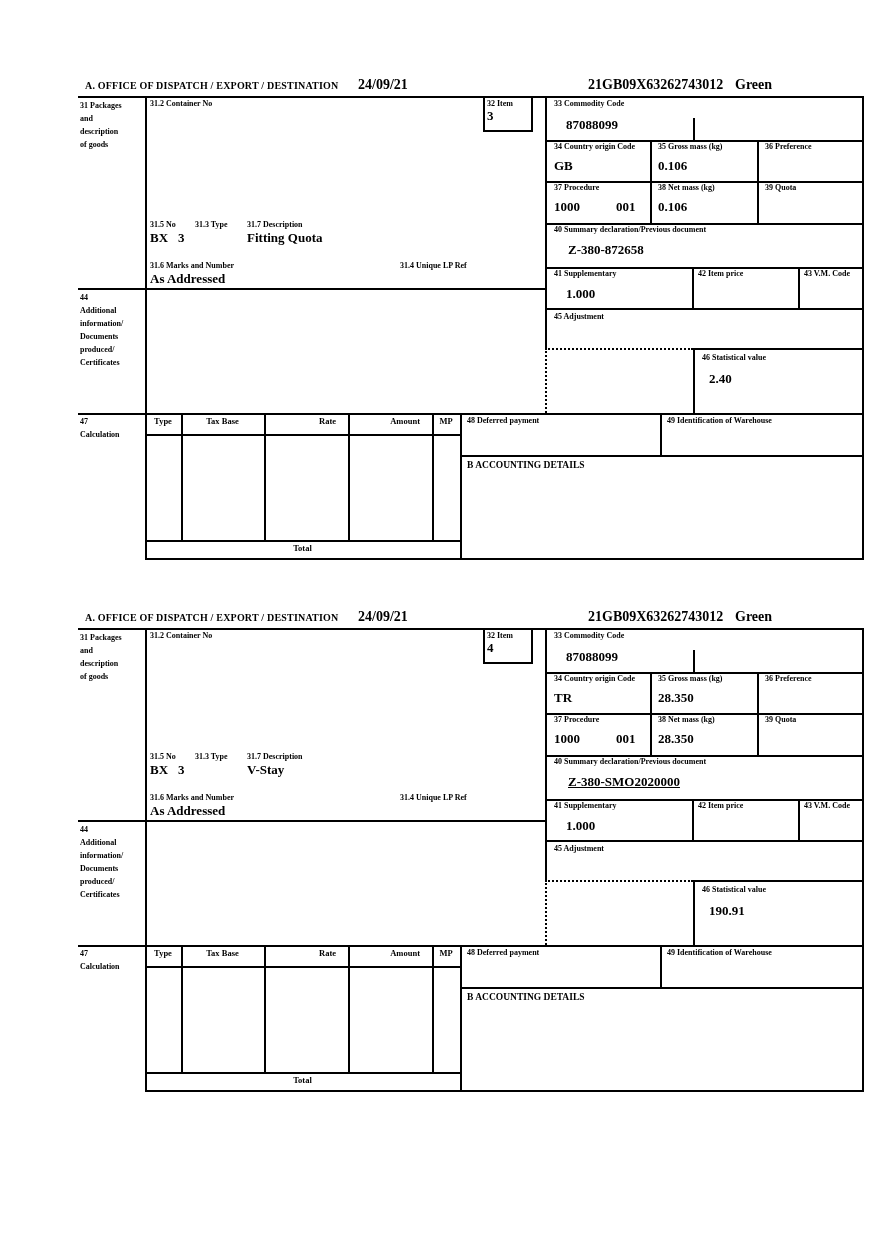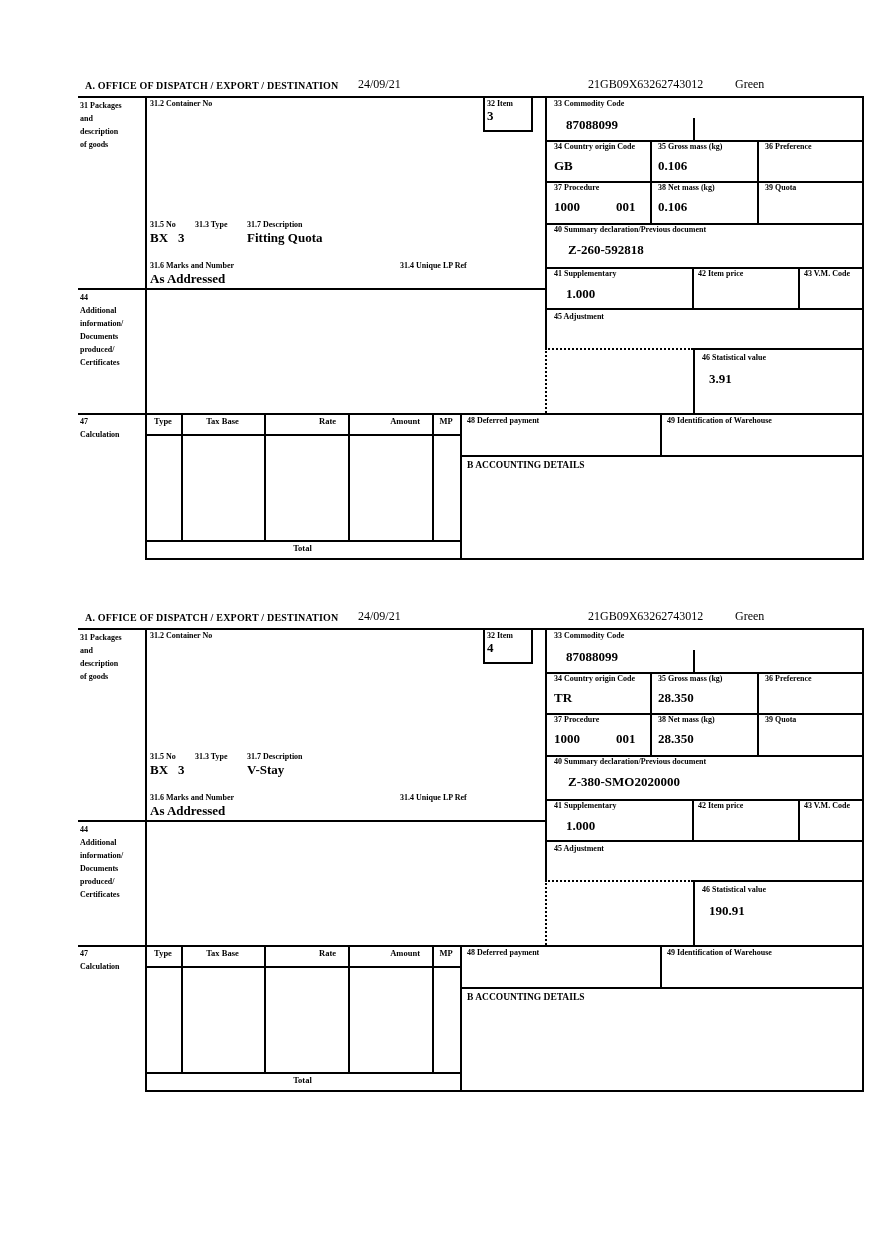--- a/index.html
+++ b/index.html
@@ -11,21 +11,21 @@
   .hl{position:absolute;height:2px;background:#000;}
   .vl{position:absolute;width:2px;background:#000;}
   .hdot{position:absolute;height:0;border-top:2px dotted #000;}
   .vdot{position:absolute;width:0;border-left:2px dotted #000;}
   .bx{position:absolute;border:2px solid #000;box-sizing:border-box;background:#fff;}
   .lab{position:absolute;font-size:8px;font-weight:bold;line-height:10px;white-space:nowrap;}
   .lab-lg{position:absolute;font-size:9.5px;font-weight:bold;white-space:nowrap;}
   .val{position:absolute;font-size:13px;font-weight:bold;line-height:13px;white-space:nowrap;}
   .side{position:absolute;font-size:8px;font-weight:bold;line-height:13px;}
   .office{position:absolute;font-size:10px;font-weight:bold;letter-spacing:.2px;white-space:nowrap;}
-  .top-val{position:absolute;font-size:12px;font-weight:normal;white-space:nowrap;}
+  .top-val{position:absolute;font-size:14px;font-weight:bold;white-space:nowrap;}
   .colh{position:absolute;font-size:8.5px;font-weight:bold;top:340px;}
 </style>
 </head>
 <body>
 
 <div id="forms-container">
   <section class="form-sheet" style="top: 76px;">
 
     <div class="office" style="left:7px;top:4px;">A.  OFFICE OF DISPATCH / EXPORT / DESTINATION</div>
     <div class="top-val" style="left:280px;top:1px;">24/09/21</div>
@@ -93,36 +93,36 @@
     <div class="hl" style="left:467px;top:147px;width:319px;"></div>
     <div class="lab" style="left:476px;top:107px;">37 Procedure</div>
     <div class="val" style="left:476px;top:124px;">1000</div>
     <div class="val" style="left:538px;top:124px;">001</div>
     <div class="lab" style="left:580px;top:107px;">38 Net mass (kg)</div>
     <div class="val" style="left:580px;top:124px;">0.106</div>
     <div class="lab" style="left:687px;top:107px;">39 Quota</div>
 
     <div class="hl" style="left:467px;top:191px;width:319px;"></div>
     <div class="lab" style="left:476px;top:149px;">40 Summary declaration/Previous document</div>
-    <div class="val" style="left:490px;top:167px;">Z-260-592818</div>
+    <div class="val" style="left:490px;top:167px;">Z-380-872658</div>
 
     <div class="hl" style="left:467px;top:232px;width:319px;"></div>
     <div class="vl" style="left:614px;top:191px;height:43px;"></div>
     <div class="vl" style="left:720px;top:191px;height:43px;"></div>
     <div class="lab" style="left:476px;top:193px;">41 Supplementary</div>
     <div class="val" style="left:488px;top:211px;">1.000</div>
     <div class="lab" style="left:620px;top:193px;">42 Item price</div>
     <div class="lab" style="left:726px;top:193px;">43 V.M. Code</div>
 
     <div class="lab" style="left:476px;top:236px;">45 Adjustment</div>
     <div class="hdot" style="left:467px;top:272px;width:148px;"></div>
     <div class="hl" style="left:615px;top:272px;width:171px;"></div>
     <div class="vl" style="left:615px;top:272px;height:67px;"></div>
     <div class="lab" style="left:624px;top:277px;">46 Statistical value</div>
-    <div class="val" style="left:631px;top:296px;">3.91</div>
+    <div class="val" style="left:631px;top:296px;">2.40</div>
 
     <div class="vl" style="left:382px;top:337px;height:147px;"></div>
     <div class="vl" style="left:103px;top:337px;height:129px;"></div>
     <div class="vl" style="left:186px;top:337px;height:129px;"></div>
     <div class="vl" style="left:270px;top:337px;height:129px;"></div>
     <div class="vl" style="left:354px;top:337px;height:129px;"></div>
     <div class="hl" style="left:67px;top:358px;width:317px;"></div>
     <div class="hl" style="left:67px;top:464px;width:317px;"></div>
     <div class="colh" style="left:67px;width:36px;text-align:center;">Type</div>
     <div class="colh" style="left:103px;width:83px;text-align:center;">Tax Base</div>
@@ -207,21 +207,21 @@
     <div class="hl" style="left:467px;top:147px;width:319px;"></div>
     <div class="lab" style="left:476px;top:107px;">37 Procedure</div>
     <div class="val" style="left:476px;top:124px;">1000</div>
     <div class="val" style="left:538px;top:124px;">001</div>
     <div class="lab" style="left:580px;top:107px;">38 Net mass (kg)</div>
     <div class="val" style="left:580px;top:124px;">28.350</div>
     <div class="lab" style="left:687px;top:107px;">39 Quota</div>
 
     <div class="hl" style="left:467px;top:191px;width:319px;"></div>
     <div class="lab" style="left:476px;top:149px;">40 Summary declaration/Previous document</div>
-    <div class="val" style="left:490px;top:167px;">Z-380-SMO2020000</div>
+    <div class="val" style="left:490px;top:167px;text-decoration:underline;">Z-380-SMO2020000</div>
 
     <div class="hl" style="left:467px;top:232px;width:319px;"></div>
     <div class="vl" style="left:614px;top:191px;height:43px;"></div>
     <div class="vl" style="left:720px;top:191px;height:43px;"></div>
     <div class="lab" style="left:476px;top:193px;">41 Supplementary</div>
     <div class="val" style="left:488px;top:211px;">1.000</div>
     <div class="lab" style="left:620px;top:193px;">42 Item price</div>
     <div class="lab" style="left:726px;top:193px;">43 V.M. Code</div>
 
     <div class="lab" style="left:476px;top:236px;">45 Adjustment</div>

